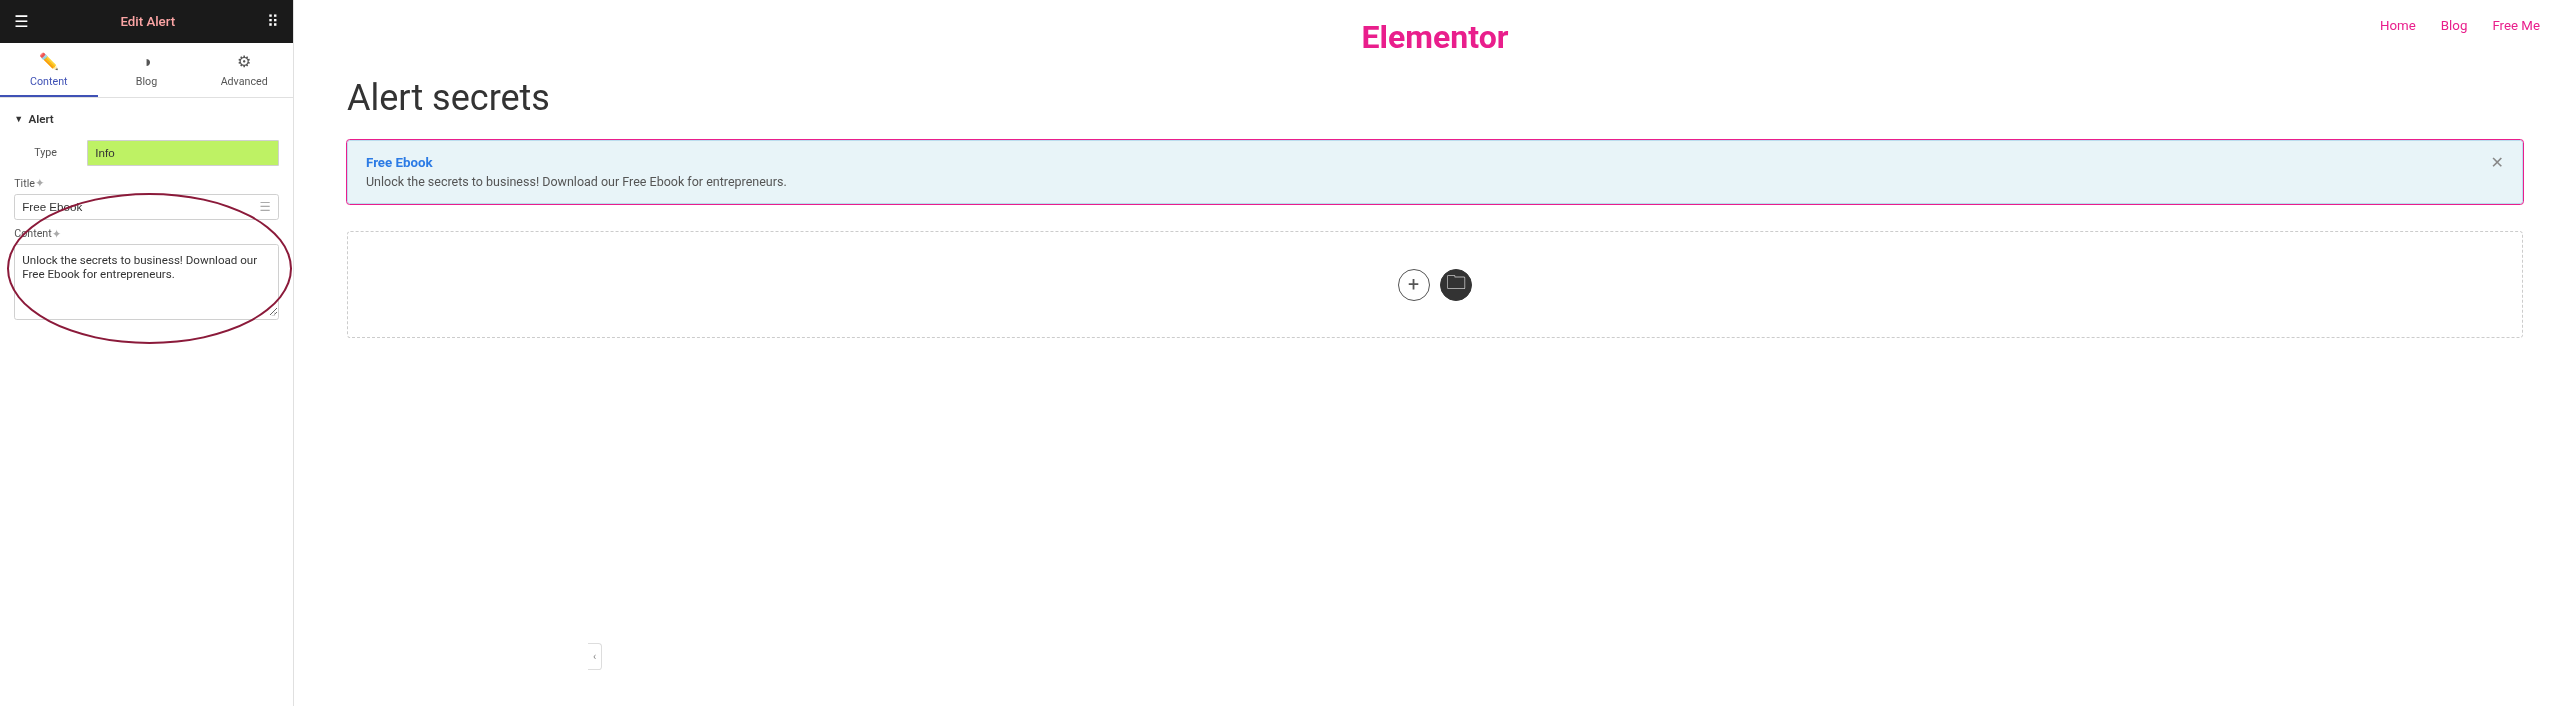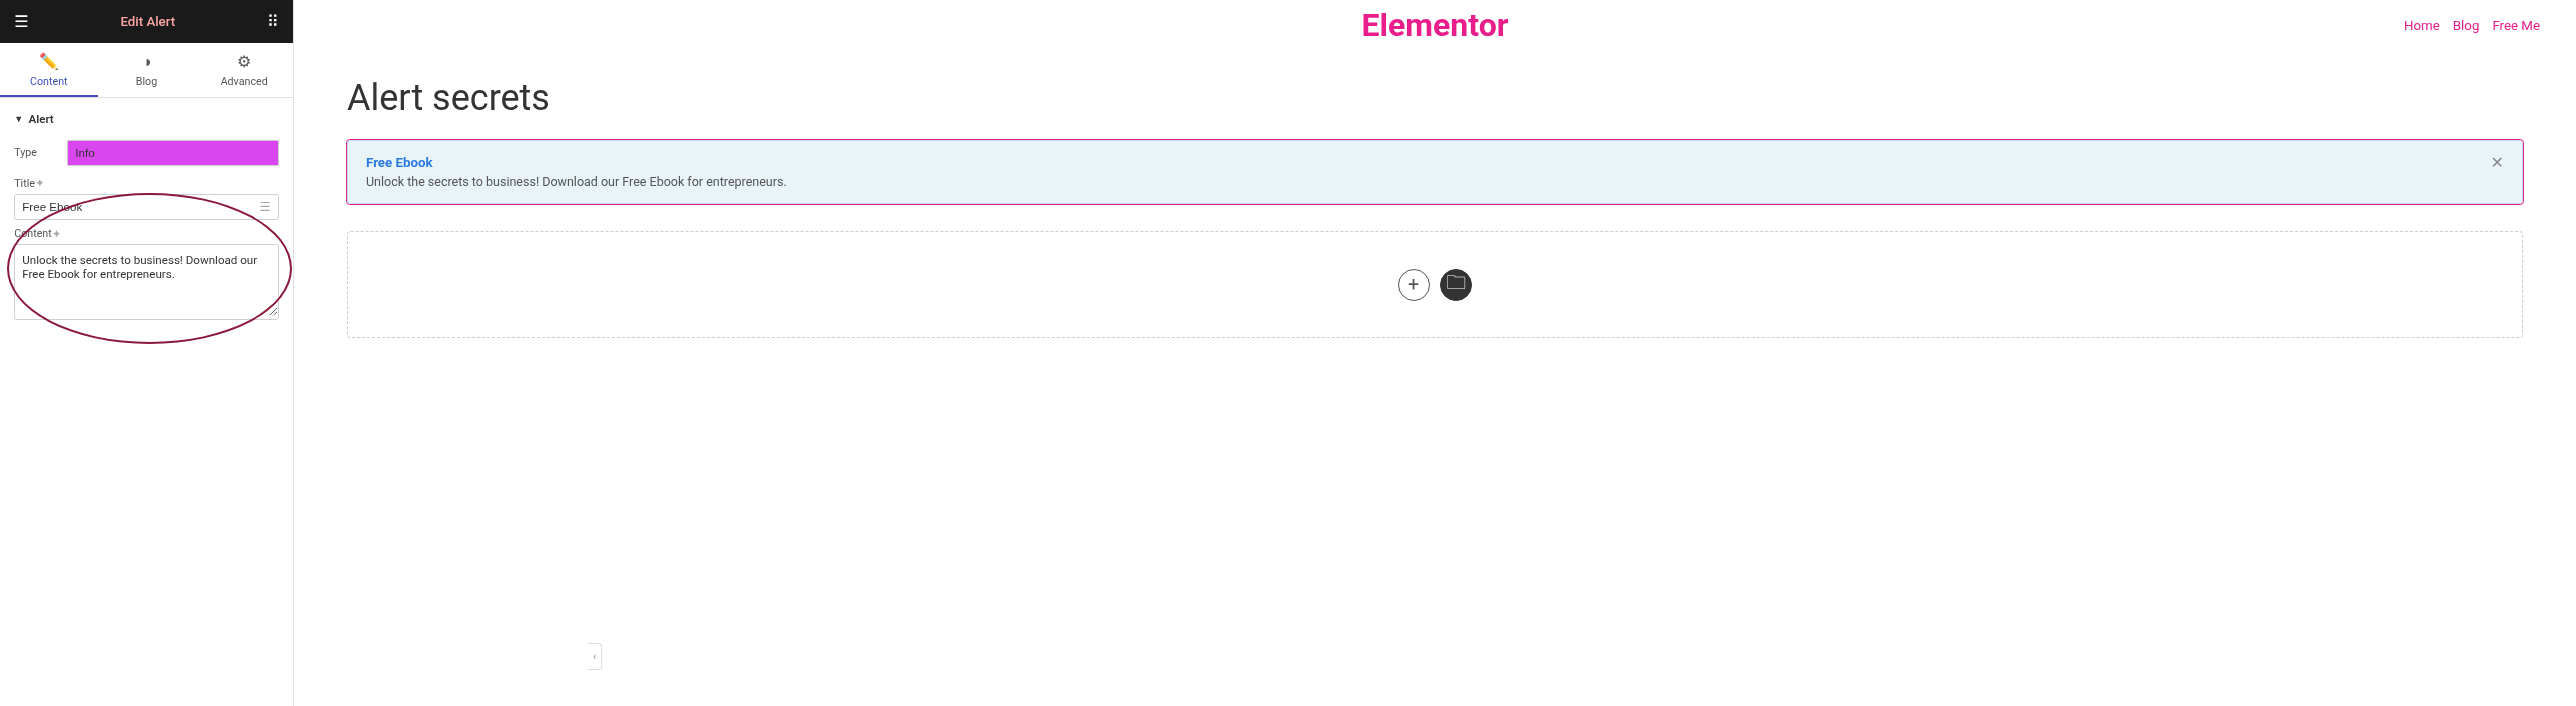--- a/index.html
+++ b/index.html
@@ -84,20 +84,21 @@
     }
 
     .section-arrow {
       font-size: 9px;
     }
 
     .form-row {
       display: flex;
       align-items: center;
       margin-bottom: 10.7px;
+      margin-left: 20px;
     }
 
     .form-label {
       font-size: 10.7px;
       color: #555;
       width: 53px;
       flex-shrink: 0;
     }
 
     .form-control-wrapper {
@@ -106,21 +107,21 @@
       align-items: center;
       gap: 5.3px;
     }
 
     .select-control {
       flex: 1;
       padding: 5.3px 7.1px;
       border: 0.9px solid #d0d0d0;
       border-radius: 1px;
       font-size: 11.6px;
-      background: #d946ef;
+      background: #bef264;
       color: #333;
       appearance: none;
       cursor: pointer;
     }
 
     .field-row {
       margin-bottom: 7.1px;
     }
 
     .field-label-row {
@@ -223,21 +224,21 @@
       display: flex;
       align-items: center;
       justify-content: flex-end;
       padding: 0 36px;
       height: 50px;
       border-bottom: none;
     }
 
     .nav-links {
       display: flex;
-      gap: 13px;
+      gap: 25px;
       align-items: center;
     }
 
     .nav-link {
       font-size: 13.3px;
       color: #e91e8c;
       cursor: pointer;
       text-decoration: none;
     }
 
@@ -247,21 +248,20 @@
       transform: translateX(-50%);
       font-size: 32px;
       font-weight: 700;
       color: #e91e8c;
     }
 
     .canvas-topbar-inner {
       position: relative;
       width: 100%;
       display: flex;
-      align-items: center;
       justify-content: flex-end;
     }
 
     .canvas-main {
       flex: 1;
       padding: 27px 53px;
       background: #fff;
       overflow-y: auto;
     }
 

